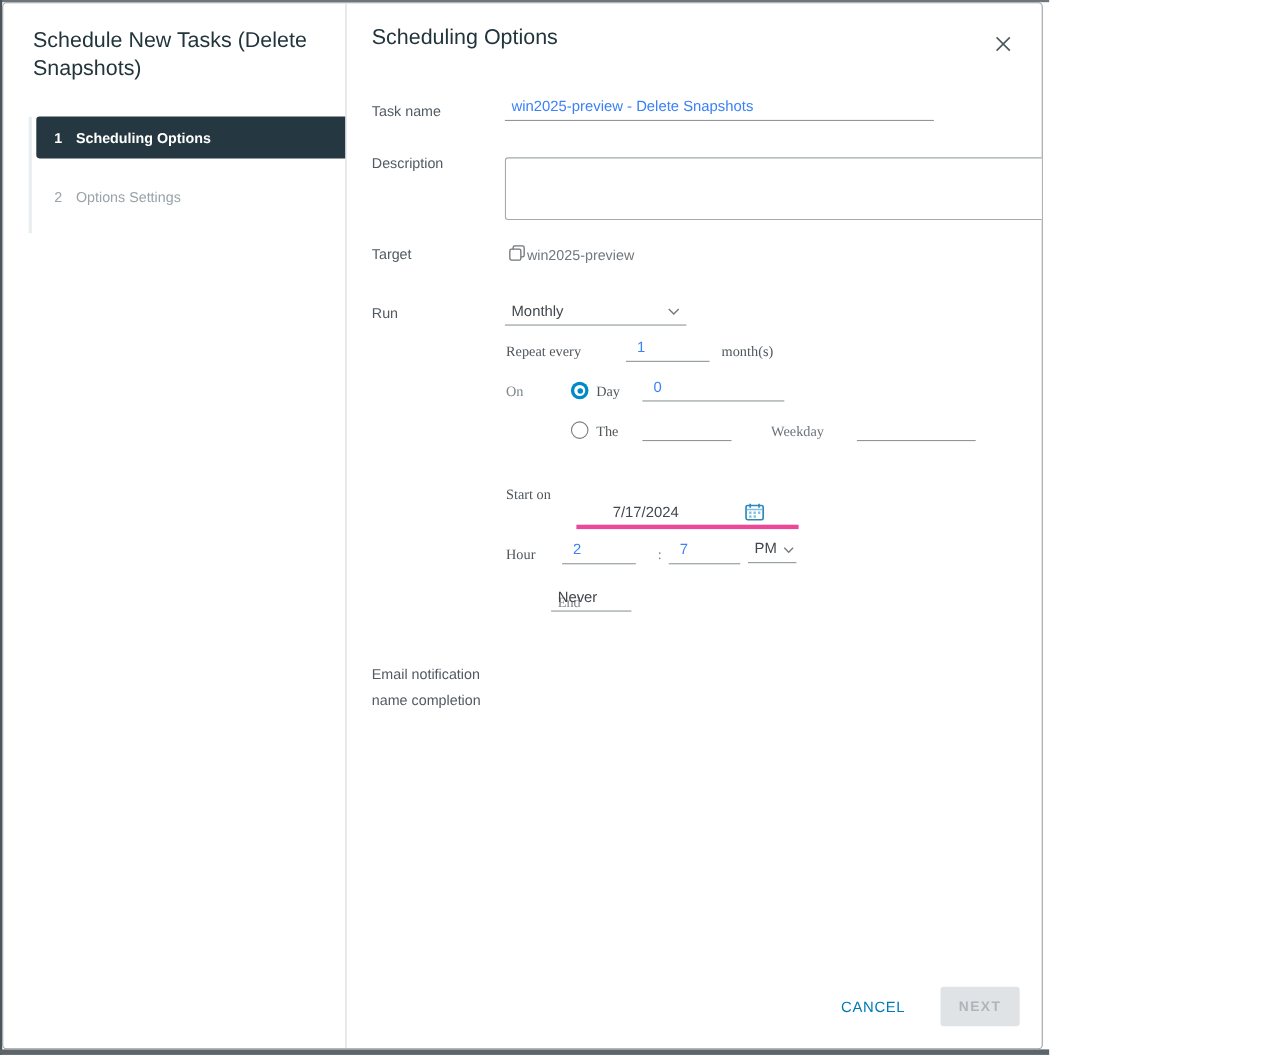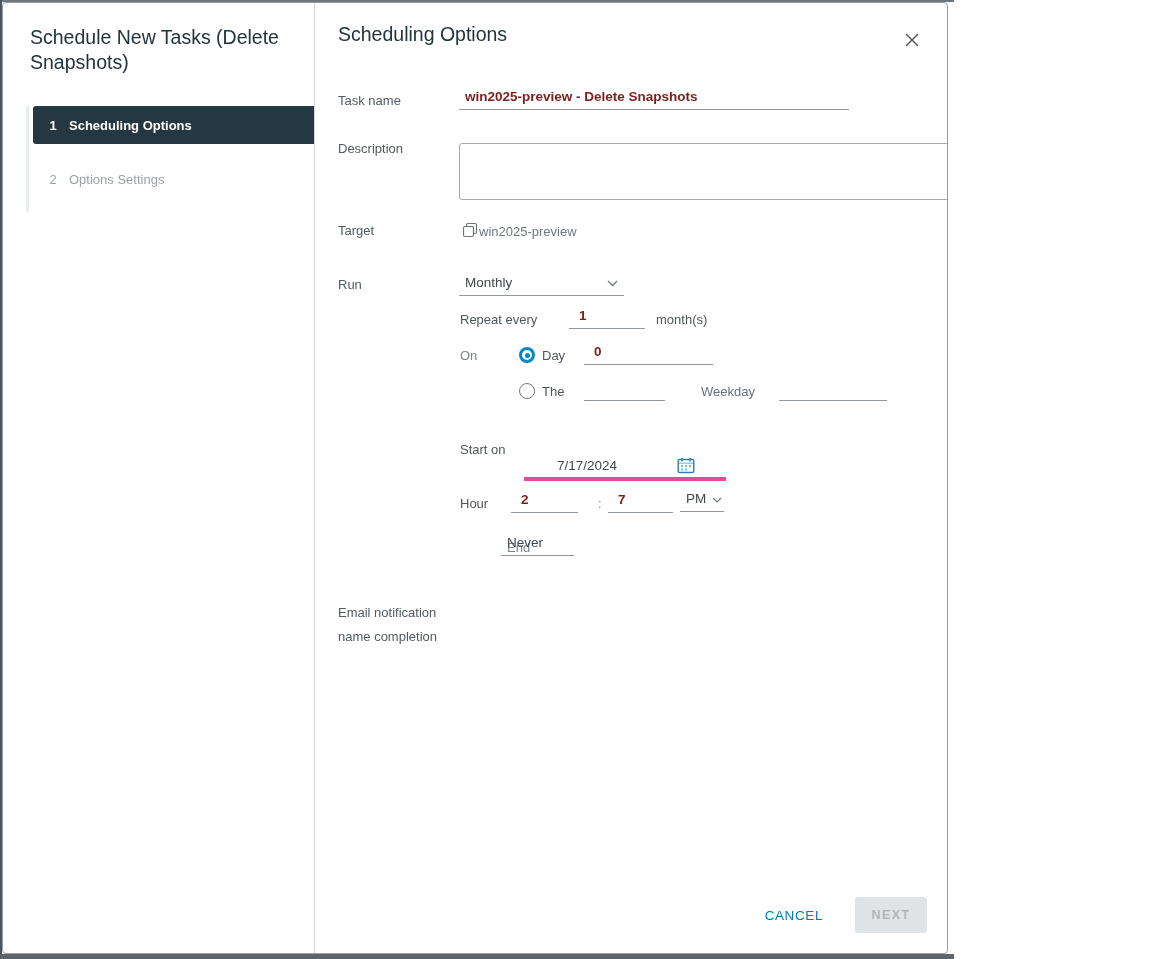--- a/index.html
+++ b/index.html
@@ -22,25 +22,25 @@
   .step .num{width:10px;margin-left:15px;margin-right:11px;text-align:center;}
   .step.active{background:#253741;color:#ffffff;font-weight:700;border-radius:3px 0 0 3px;}
   .step.future{color:#9aa3a9;margin-top:16px;font-weight:400;}
 
   
   .main{flex:1;position:relative;border-left:1px solid #d4d8da;}
   .pane-title{position:absolute;left:23px;top:20px;font-size:19.5px;color:#22343c;font-weight:400;}
   .close-btn{position:absolute;right:26px;top:28px;width:18px;height:18px;cursor:pointer;background:none;border:none;padding:0;}
 
   .flabel{position:absolute;left:23px;font-size:13px;color:#505a62;}
-  .sublabel{position:absolute;font-size:13px;color:#4f565c;}
+  .sublabel{position:absolute;font-size:13px;color:#4f565c;font-family:Liberation Serif, serif;}
   .muted{color:#7d858b;}
 
   .u-input{background:transparent;border:none;border-bottom:1px solid #8f979c;font-size:13.5px;
-           color:#7f1d1d;font-family:"Liberation Sans",sans-serif;padding:0 0 5px 6px;outline:none;font-weight:bold;}
+           color:#3b82f6;font-family:"Liberation Sans",sans-serif;padding:0 0 5px 6px;outline:none;}
   .area{position:absolute;border:1px solid #a3a9ad;border-radius:3px;font-size:13px;color:#40474d;
         font-family:"Liberation Sans",sans-serif;padding:12px;box-sizing:border-box;outline:none;resize:both;}
   .area::placeholder{color:#9aa2a8;}
 
   .selectbox{position:absolute;display:flex;align-items:flex-end;justify-content:space-between;
              border-bottom:1px solid #8f979c;font-size:13.5px;color:#40474d;cursor:pointer;
              padding:0 6px 5px 6px;box-sizing:border-box;}
 
   .target-row{position:absolute;display:flex;align-items:center;gap:1px;font-size:13px;color:#70787e;}
 

